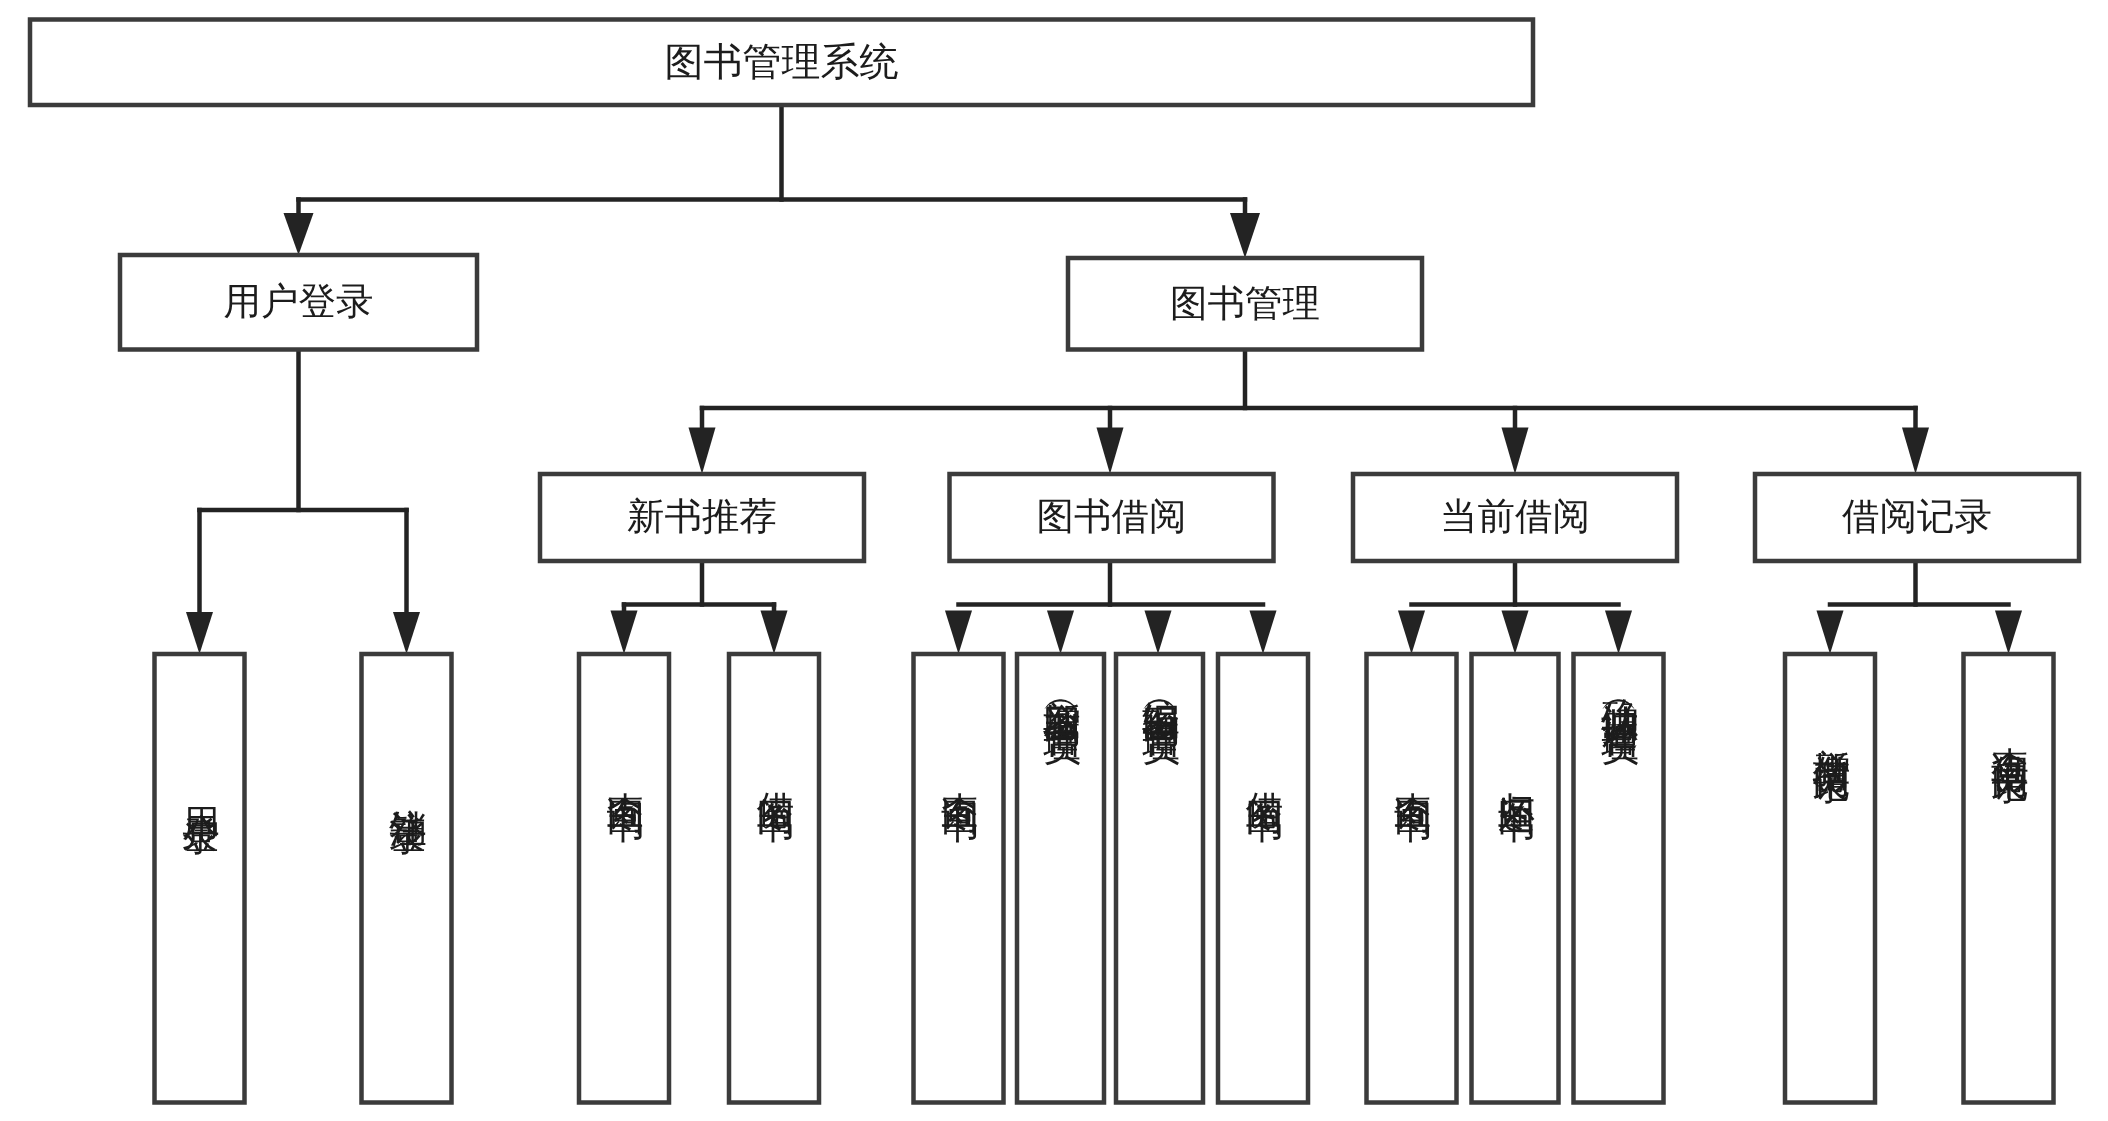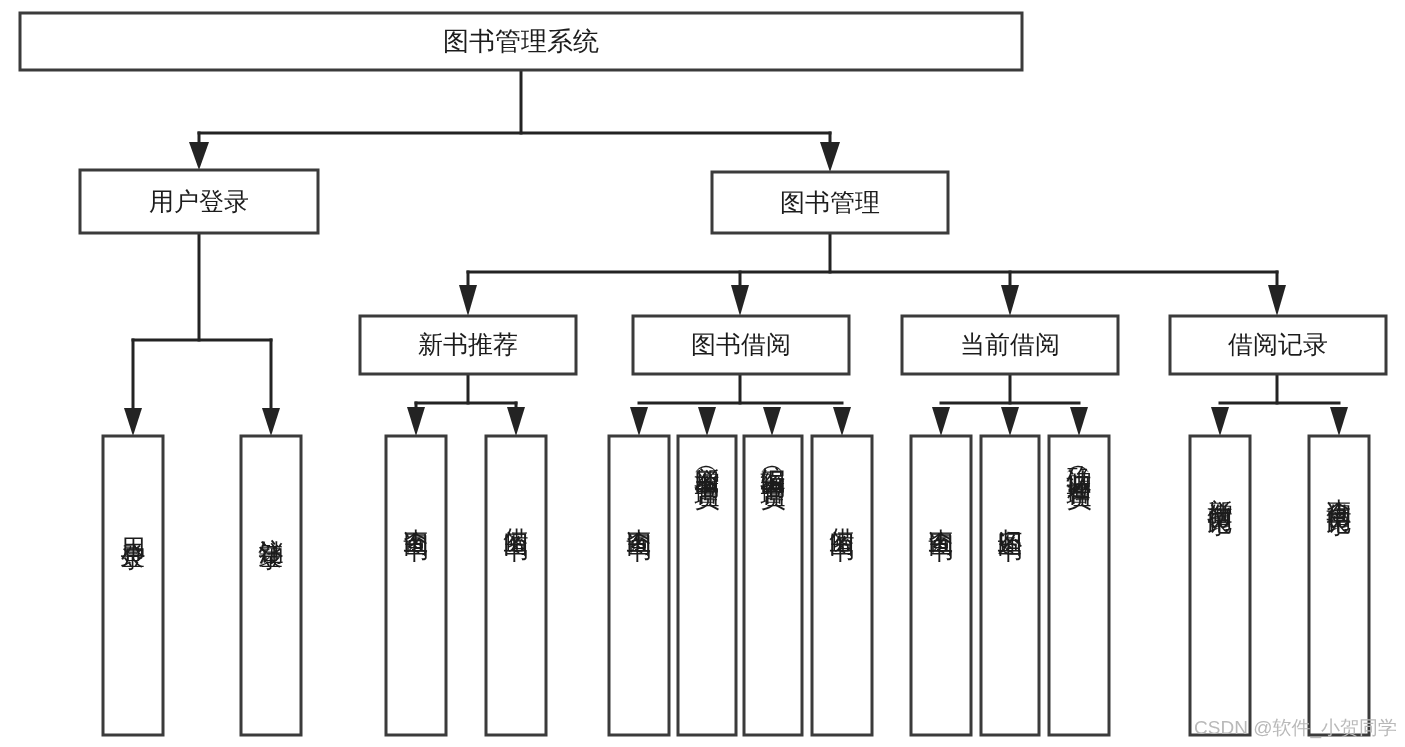--- a/index.html
+++ b/index.html
@@ -259,15 +259,14 @@
     <span class="leaf-label" style="margin-top:10px;">确认归还（管理员）</span>
   </div>
 
   <div class="leaf-label-wrap" style="left:1190px; top:436px; width:60px; height:299px;">
     <span class="leaf-label" style="margin-top:42px;">新增借阅记录</span>
   </div>
   <div class="leaf-label-wrap" style="left:1309px; top:436px; width:60px; height:299px;">
     <span class="leaf-label" style="margin-top:42px;">查询借阅记录</span>
   </div>
 
-  <div class="watermark">CSDN @软件_小贺同学</div>
 
 </div>
 
 </body></html>

